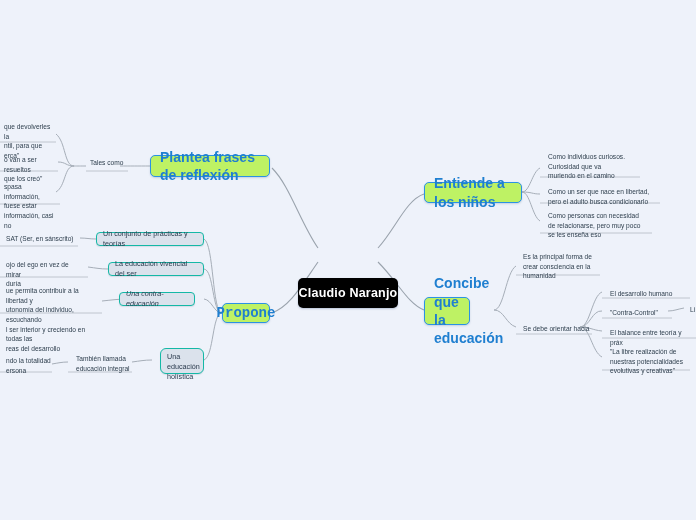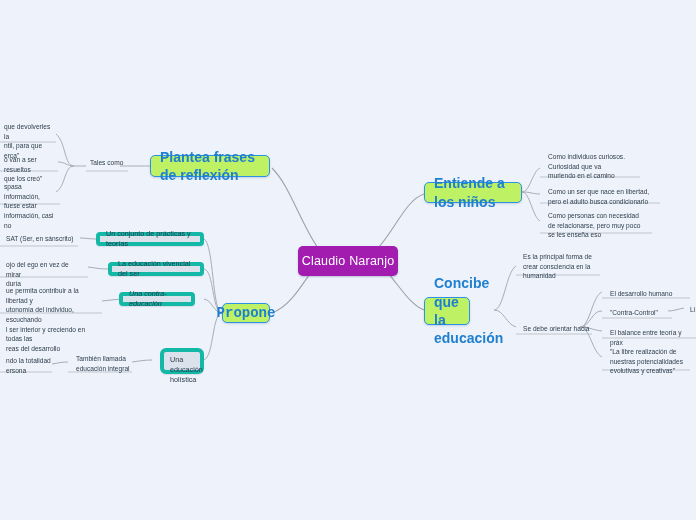--- a/index.html
+++ b/index.html
@@ -9,47 +9,48 @@
     font-family:"Liberation Sans","DejaVu Sans",sans-serif;
     overflow:hidden;
     position:relative;
   }
   #canvas{position:absolute;left:0;top:0;width:696px;height:520px;}
   svg.links{position:absolute;left:0;top:0;width:696px;height:520px;pointer-events:none;}
   .node{position:absolute;box-sizing:border-box;}
 
   
   .center{
-    background:#a21caf;
+    background:#000000;
     color:#ffffff;
     border-radius:5px;
     font-size:12.5px;
-    font-weight:normal;
+    font-weight:bold;
     letter-spacing:.2px;
     display:flex;align-items:center;justify-content:center;
     box-shadow:0 1px 2px rgba(40,70,120,.28);
+    margin-top:32px;
   }
   
   .l1{
     background:#bef264;
     border:1.6px solid #2b92e4;
     border-radius:5px;
     color:#1f7fd0;
     font-size:14px;
     font-weight:bold;
     display:flex;align-items:center;
     padding:4px 9px;
     box-shadow:0 1px 2px rgba(60,90,140,.22);
     line-height:1.32;
   }
   .l1.center-text{justify-content:center;}
   
   .l2{
     background:#dbe2ec;
-    border:4px solid #14b8a6;
+    border:1px solid #14b8a6;
     border-radius:4px;
     color:#2a3a4d;
     font-size:7.2px;
     display:flex;align-items:center;
     padding:3px 6px;
     line-height:1.38;
     box-shadow:0 1px 1px rgba(70,90,120,.14);
   }
   
   .l3{

